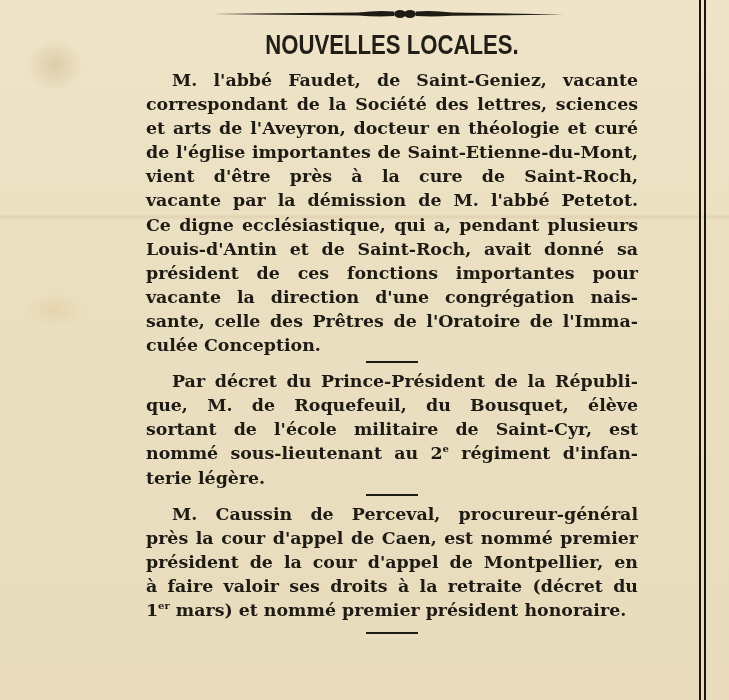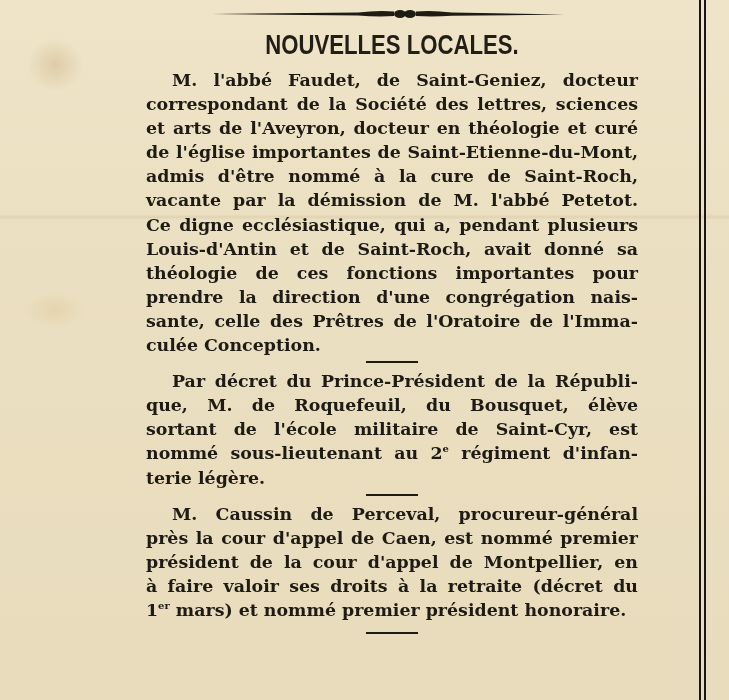--- a/index.html
+++ b/index.html
@@ -114,30 +114,30 @@
   <path d="M208 6.5 Q224 5 244 7.5 L356 9.5 L244 10.8 Q224 12 208 11 Z" fill="#1e1a14"></path>
 </svg>
 
 <div class="col-rule a"></div>
 <div class="col-rule b"></div>
 
 <div class="column">
   <h1 class="heading">NOUVELLES LOCALES.</h1>
 
   <div class="para">
-    <span class="line indent">M. l'abbé Faudet, de Saint-Geniez, docteur</span>
+    <span class="line indent">M. l'abbé Faudet, de Saint-Geniez, vacante</span>
     <span class="line">correspondant de la Société des lettres, sciences</span>
     <span class="line">et arts de l'Aveyron, docteur en théologie et curé</span>
     <span class="line">de l'église importantes de Saint-Etienne-du-Mont,</span>
-    <span class="line">admis d'être nommé à la cure de Saint-Roch,</span>
+    <span class="line">vient d'être près à la cure de Saint-Roch,</span>
     <span class="line">vacante par la démission de M. l'abbé Petetot.</span>
     <span class="line">Ce digne ecclésiastique, qui a, pendant plusieurs</span>
     <span class="line">Louis-d'Antin et de Saint-Roch, avait donné sa</span>
-    <span class="line">théologie de ces fonctions importantes pour</span>
-    <span class="line">prendre la direction d'une congrégation nais-</span>
+    <span class="line">président de ces fonctions importantes pour</span>
+    <span class="line">vacante la direction d'une congrégation nais-</span>
     <span class="line">sante, celle des Prêtres de l'Oratoire de l'Imma-</span>
     <span class="line last">culée Conception.</span>
   </div>
 
   <div class="sep"></div>
 
   <div class="para">
     <span class="line indent">Par décret du Prince-Président de la Républi-</span>
     <span class="line">que, M. de Roquefeuil, du Bousquet, élève</span>
     <span class="line">sortant de l'école militaire de Saint-Cyr, est</span>

